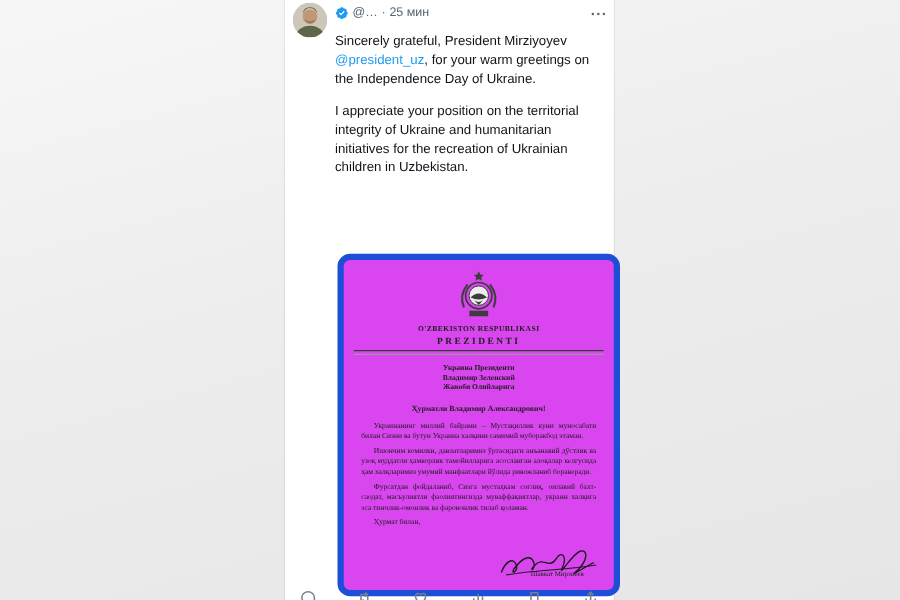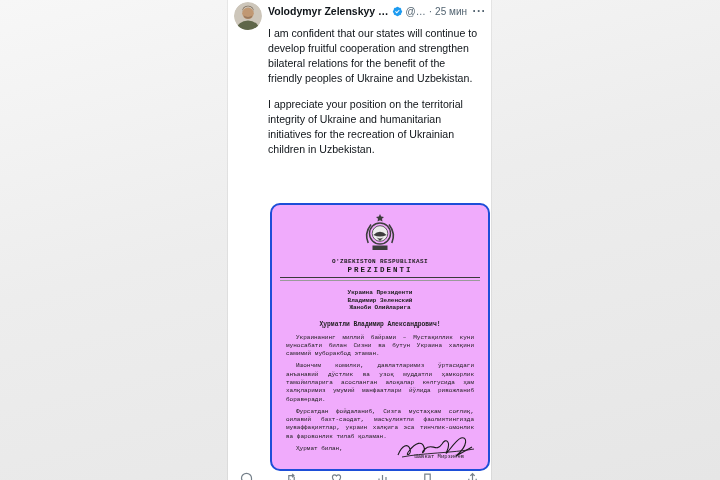--- a/index.html
+++ b/index.html
@@ -11,23 +11,23 @@
   .avatar{position:absolute;left:6px;top:2px;width:28px;height:28px;border-radius:50%;overflow:hidden;cursor:pointer;}
   .hdr{position:absolute;left:40px;top:5px;right:5px;display:flex;align-items:center;gap:3px;white-space:nowrap;}
   .name{font-weight:bold;font-size:10.5px;color:#0f1419;}
   .badge{display:inline-flex;flex:0 0 auto;}
   .meta{font-size:10px;color:#536471;}
   .more{margin-left:auto;color:#536471;font-size:12px;font-weight:bold;letter-spacing:.5px;line-height:10px;cursor:pointer;}
   .body-txt{position:absolute;left:40px;top:26px;width:214px;font-size:10.6px;line-height:15px;color:#0f1419;}
   .body-txt p{margin:0 0 11px 0;}
   .mention{color:#1d9bf0;text-decoration:none;cursor:pointer;}
   
-  .letter{position:absolute;left:42px;top:203px;width:216px;height:264px;background:#f0abfc;
-          border:2px solid #1d4ed8;border-radius:10px;overflow:hidden;cursor:pointer;
-          font-family:Liberation Mono, monospace;color:#1c1c1c;}
+  .letter{position:absolute;left:42px;top:203px;width:216px;height:264px;background:#d946ef;
+          border:5px solid #1d4ed8;border-radius:10px;overflow:hidden;cursor:pointer;
+          font-family:Liberation Serif, serif;color:#1c1c1c;}
   .emblem{display:block;margin:9px auto 2px auto;}
   .org1{text-align:center;font-weight:bold;font-size:6px;letter-spacing:.4px;}
   .org2{text-align:center;font-weight:bold;font-size:7.5px;letter-spacing:2px;margin-top:1px;}
   .rule{margin:3px 8px 0 8px;height:2px;border-top:1.6px solid #3a3a3a;border-bottom:1px solid #9a9a9a;}
   .addr{margin-top:8px;text-align:center;font-weight:bold;font-size:6px;line-height:7.5px;}
   .salut{margin-top:9px;text-align:center;font-weight:bold;font-size:6.3px;}
   .lbody{margin:6px 14px 0 14px;font-size:6px;line-height:8.3px;text-align:justify;}
   .lbody p{margin:0 0 4px 0;text-indent:10px;}
   .closing{margin:1px 14px 0 14px;font-size:6px;text-indent:10px;}
   .sig{position:absolute;right:10px;bottom:4px;width:86px;height:32px;}
@@ -46,34 +46,33 @@
       <svg width="28" height="28" viewBox="0 0 28 28">
         <circle cx="14" cy="14" r="14" fill="#cdc6ba"></circle>
         <path d="M2.5 28 a11.5 9.5 0 0 1 23 0 Z" fill="#5f6649"></path>
         <circle cx="14" cy="11.3" r="5.8" fill="#c09873"></circle>
         <path d="M8.2 10.5 a5.8 6.2 0 0 1 11.6 0 l-.3-3.2 a5.8 5.2 0 0 0 -11 0 Z" fill="#6d5a48"></path>
         <path d="M9.6 13.5 a4.6 4.6 0 0 0 8.8 0 a8 8 0 0 1 -8.8 0 Z" fill="#7a614c" opacity=".55"></path>
       </svg>
     </div>
 
     <div class="hdr">
-      <span class="name">Volodymyr Zelenskyy …</span>
       <span class="badge">
         <svg width="11" height="11" viewBox="0 0 24 24">
             <path fill="#1d9bf0" d="M22.25 12c0-1.43-.88-2.67-2.19-3.34.46-1.39.2-2.9-.81-3.91s-2.52-1.27-3.91-.81c-.66-1.31-1.91-2.19-3.34-2.19s-2.67.88-3.33 2.19c-1.4-.46-2.91-.2-3.92.81s-1.26 2.52-.8 3.91c-1.31.67-2.2 1.91-2.2 3.34s.89 2.67 2.2 3.34c-.46 1.39-.21 2.9.8 3.91s2.52 1.26 3.91.81c.67 1.31 1.91 2.19 3.34 2.19s2.68-.88 3.34-2.19c1.39.45 2.9.2 3.91-.81s1.27-2.52.81-3.91c1.31-.67 2.19-1.91 2.19-3.34zm-11.71 4.2L6.8 12.46l1.41-1.42 2.26 2.26 4.8-5.23 1.47 1.36-6.2 6.77z"></path>
           </svg>
       </span>
       <span class="meta">@…</span>
       <span class="meta">·</span>
       <span class="meta">25 мин</span>
       <span class="more">···</span>
     </div>
 
     <div class="body-txt">
-      <p>I am confident that our states will continue to develop fruitful cooperation and strengthen bilateral relations for the benefit of the friendly peoples of Ukraine and Uzbekistan.</p>
+      <p><span>Sincerely grateful, President Mirziyoyev </span><span class="mention">@president_uz</span><span>, for your warm greetings on the Independence Day of Ukraine.</span></p>
       <p>I appreciate your position on the territorial integrity of Ukraine and humanitarian initiatives for the recreation of Ukrainian children in Uzbekistan.</p>
     </div>
 
     <div class="letter">
       <svg class="emblem" width="34" height="42" viewBox="0 0 34 42">
         <path d="M17 0 l1.2 2.6 2.8 .3 -2 1.9 .5 2.8 -2.5 -1.4 -2.5 1.4 .5 -2.8 -2 -1.9 2.8 -.3 Z" fill="#3d3d3d"></path>
         <circle cx="17" cy="19.5" r="10.5" fill="none" stroke="#3d3d3d" stroke-width="1.4"></circle>
         <circle cx="17" cy="19.5" r="7.8" fill="#ededed" stroke="#3d3d3d" stroke-width=".8"></circle>
         <path d="M10.4 21 q6.6 -6.6 13.2 0 q-3.3 1.6 -6.6 1.6 q-3.3 0 -6.6 -1.6 Z" fill="#3d3d3d"></path>
         <path d="M13.4 23.2 q3.6 2.6 7.2 0 l-3.6 3.8 Z" fill="#3d3d3d"></path>

